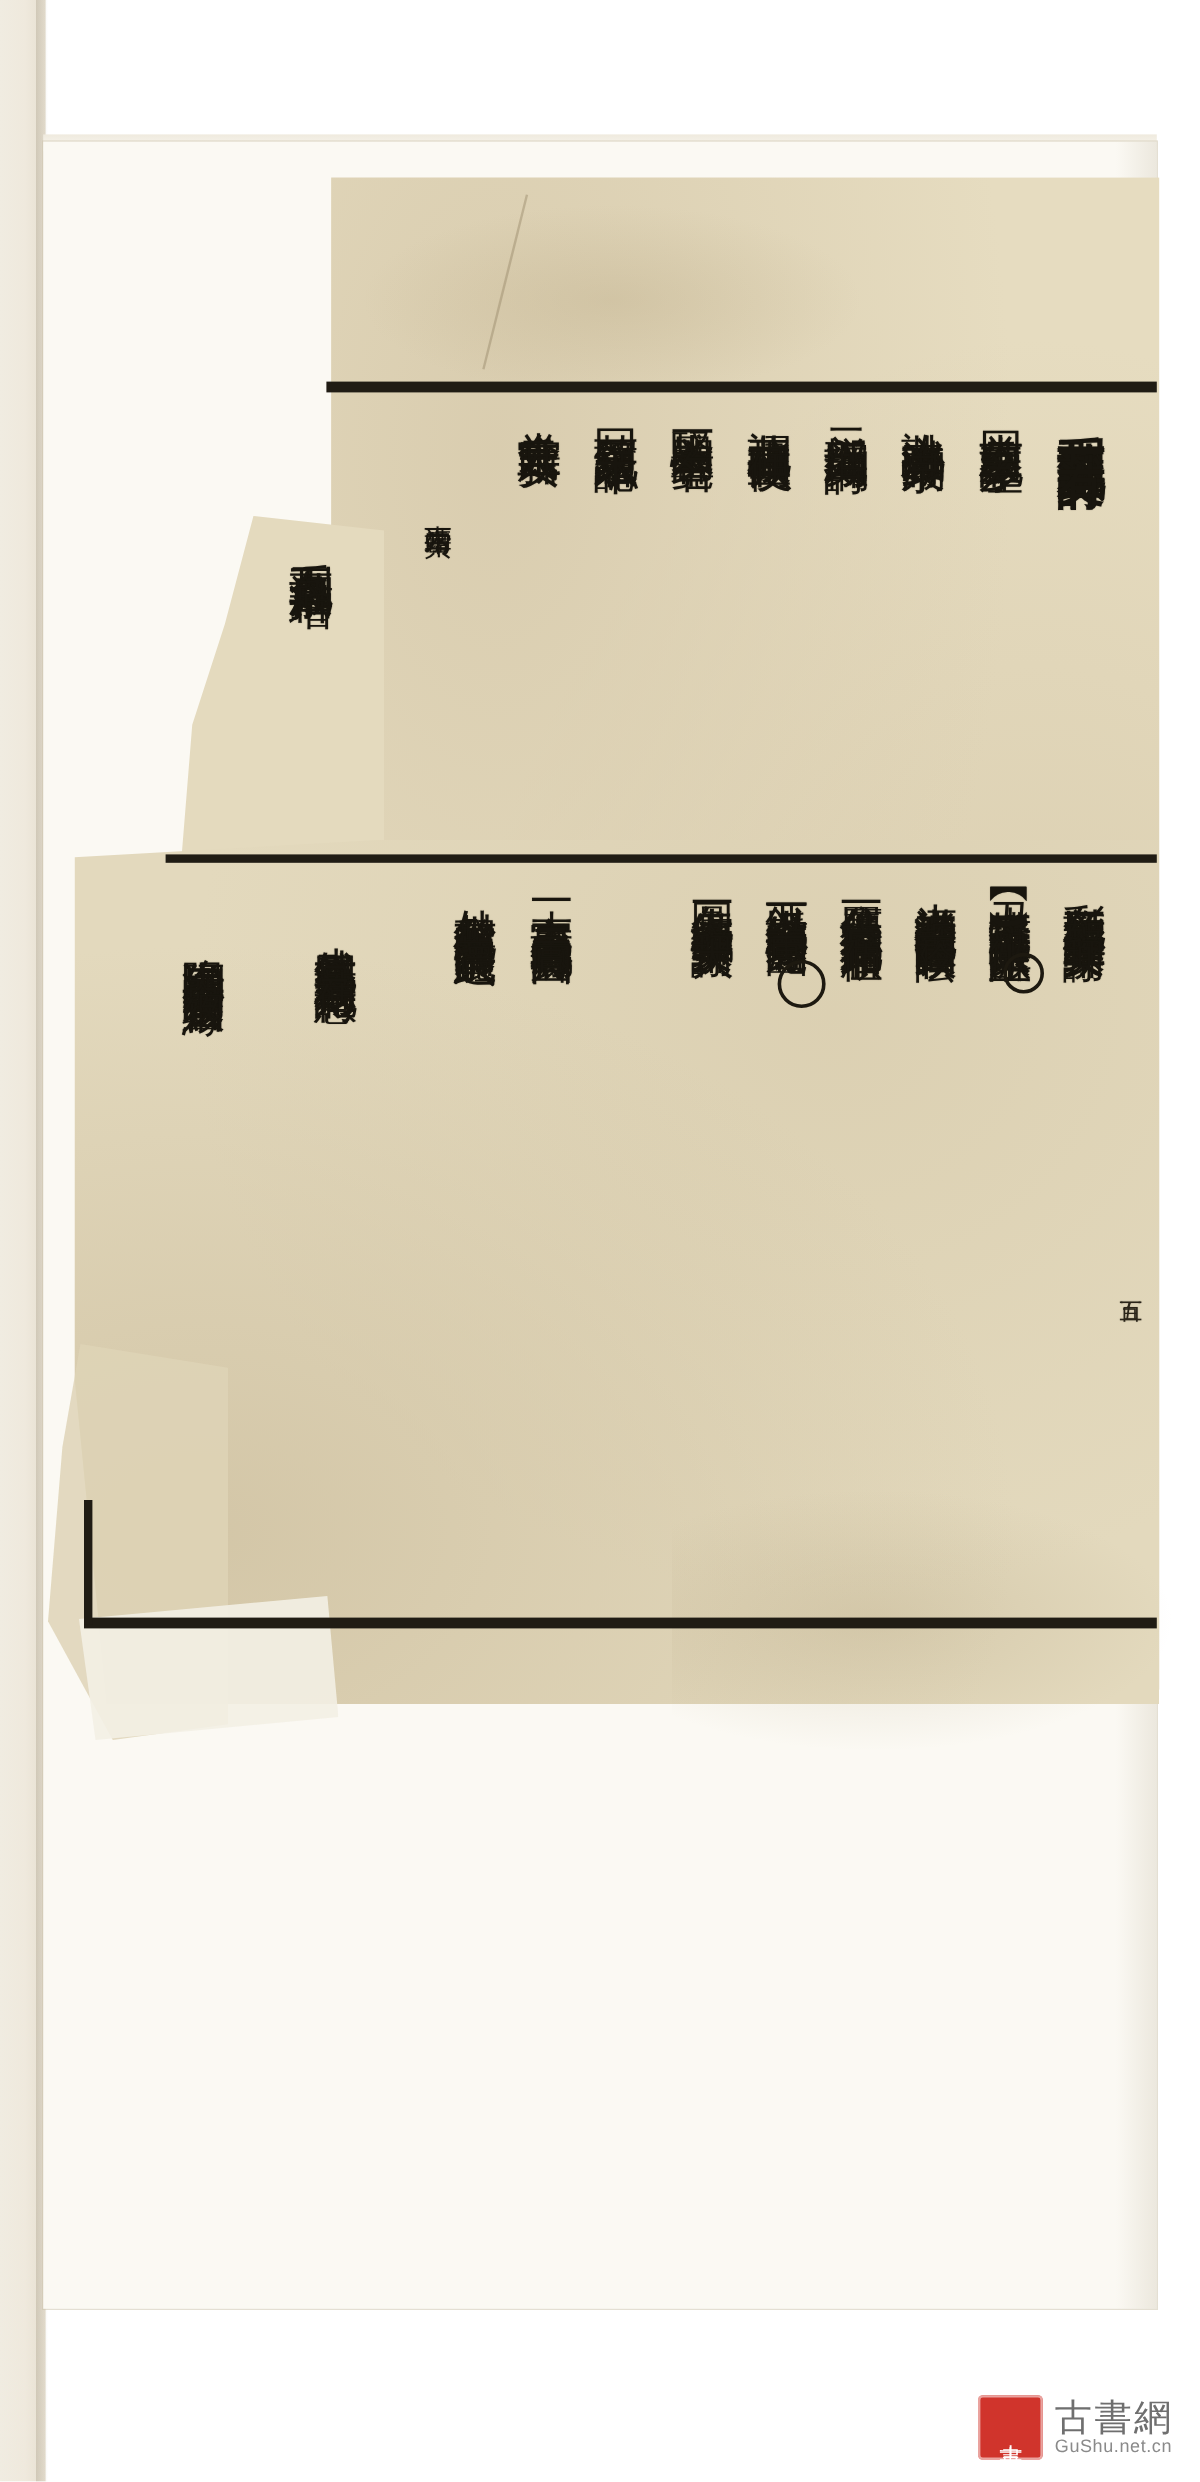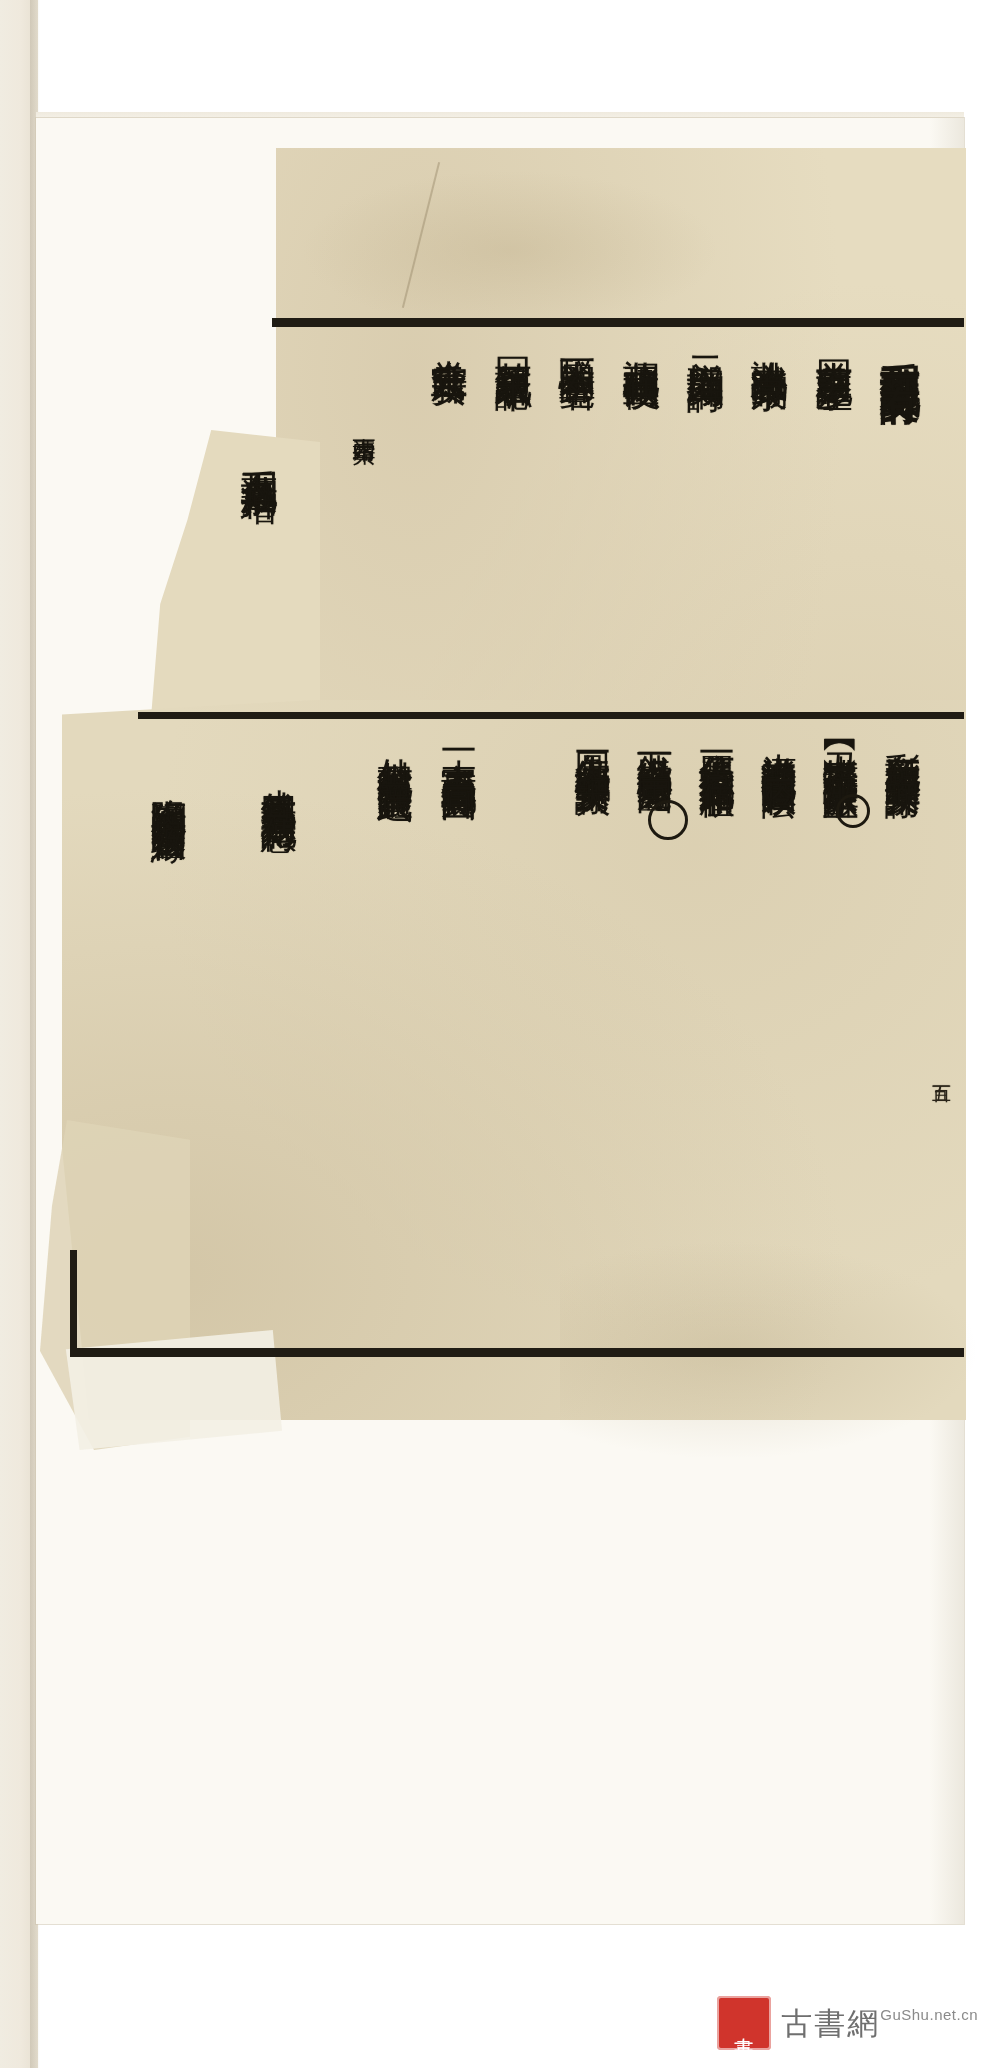--- a/index.html
+++ b/index.html
@@ -176,21 +176,21 @@
     line-height: 1.0;
     display: flex;
     align-items: center;
     justify-content: center;
     writing-mode: vertical-rl;
     text-orientation: upright;
     letter-spacing: 1px;
     font-family: "DejaVu Serif", serif;
     box-shadow: inset 0 0 0 2px rgba(255,255,255,0.55);
   }
-  .logo-text { display: flex; line-height: 1.05; }
+  .logo-text { display: flex; flex-direction: column; line-height: 1.05; }
   .logo-cn {
     font-size: 31px;
     color: #6f6f6f;
     letter-spacing: 2px;
     font-family: "DejaVu Serif", serif;
   }
   .logo-url {
     font-size: 15px;
     color: #8a8a8a;
     letter-spacing: .5px;

